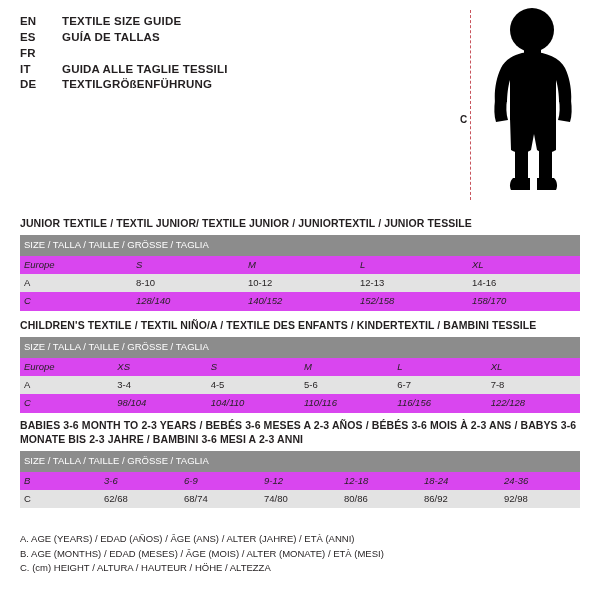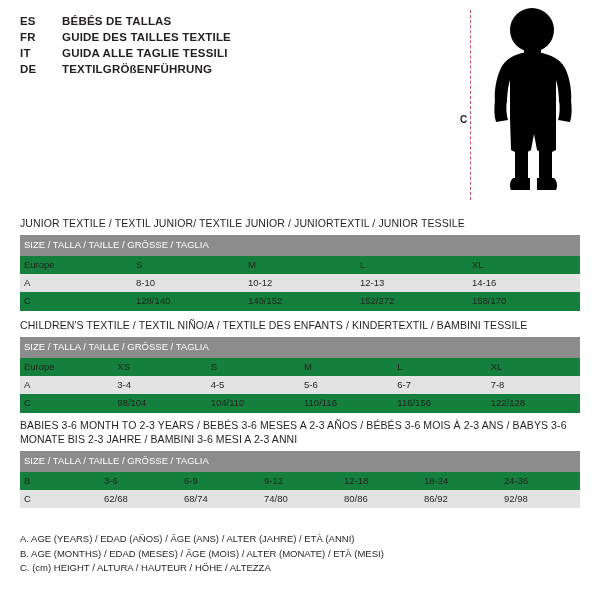--- a/index.html
+++ b/index.html
@@ -83,21 +83,21 @@
   }
 
   
   .section {
     position: absolute;
     left: 20px;
     width: 560px;
   }
   .sec-title {
     font-size: 10.5px;
-    font-weight: normal;
+    font-weight: bold;
     letter-spacing: 0.1px;
     margin-bottom: 5px;
     line-height: 1.35;
   }
 
   
   table.size-table {
     border-collapse: collapse;
     width: 560px;
     table-layout: fixed;
@@ -113,21 +113,22 @@
     color: #ffffff;
     font-weight: normal;
     font-size: 9.5px;
     padding: 4px 0 4px 4px;
     margin-left: 8px;
   }
   tr.shade td {
     background: #e3e3e3;
   }
   tr.plain td {
-    background: #15803d;
+    background: #d946ef;
+    font-style: italic;
   }
   td.col-label {
     width: 88px;
   }
 
   
   .legend {
     position: absolute;
     left: 20px;
     width: 560px;
@@ -137,26 +138,29 @@
     line-height: 1.55;
   }
 </style>
 </head>
 <body>
 
 <div class="page">
 
   <div class="lang-block">
     <div class="lang-row">
+      <span class="lang-code">EN</span>
+      <span class="lang-title">TEXTILE SIZE GUIDE</span>
+    </div>
+    <div class="lang-row">
       <span class="lang-code">ES</span>
-      <span class="lang-title">BÉBÉS DE TALLAS</span>
+      <span class="lang-title">GUÍA DE TALLAS</span>
     </div>
     <div class="lang-row">
       <span class="lang-code">FR</span>
-      <span class="lang-title">GUIDE DES TAILLES TEXTILE</span>
     </div>
     <div class="lang-row">
       <span class="lang-code">IT</span>
       <span class="lang-title">GUIDA ALLE TAGLIE TESSILI</span>
     </div>
     <div class="lang-row">
       <span class="lang-code">DE</span>
       <span class="lang-title">TEXTILGRÖßENFÜHRUNG</span>
     </div>
   </div>
@@ -219,21 +223,21 @@
         <td class="col-label">A</td>
         <td>8-10</td>
         <td>10-12</td>
         <td>12-13</td>
         <td>14-16</td>
       </tr>
       <tr class="plain">
         <td class="col-label">C</td>
         <td>128/140</td>
         <td>140/152</td>
-        <td>152/272</td>
+        <td>152/158</td>
         <td>158/170</td>
       </tr>
     </tbody>
       </table>
   </div>
 
   <div class="section" style="top:318px;">
     <div class="sec-title">CHILDREN'S TEXTILE / TEXTIL NIÑO/A / TEXTILE DES ENFANTS / KINDERTEXTIL / BAMBINI TESSILE</div>
     <table class="size-table">
       <tbody>

